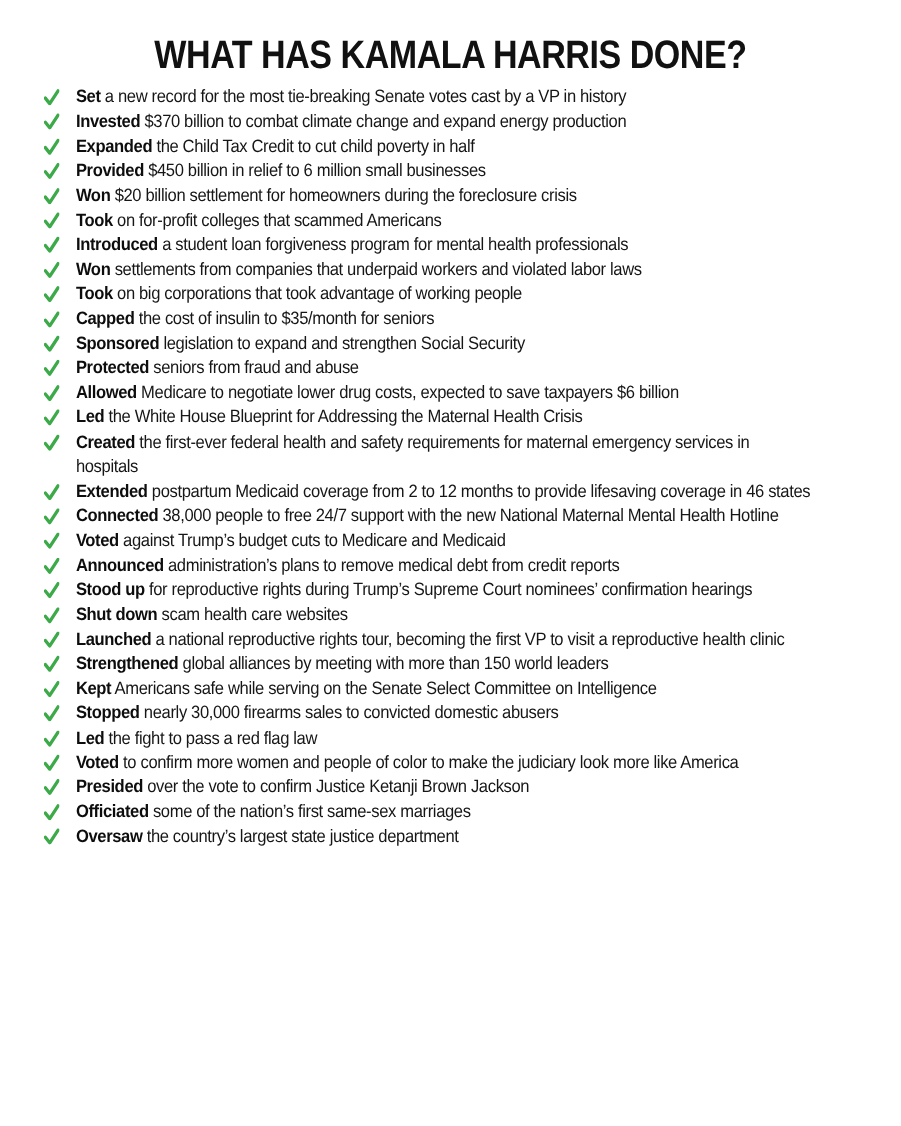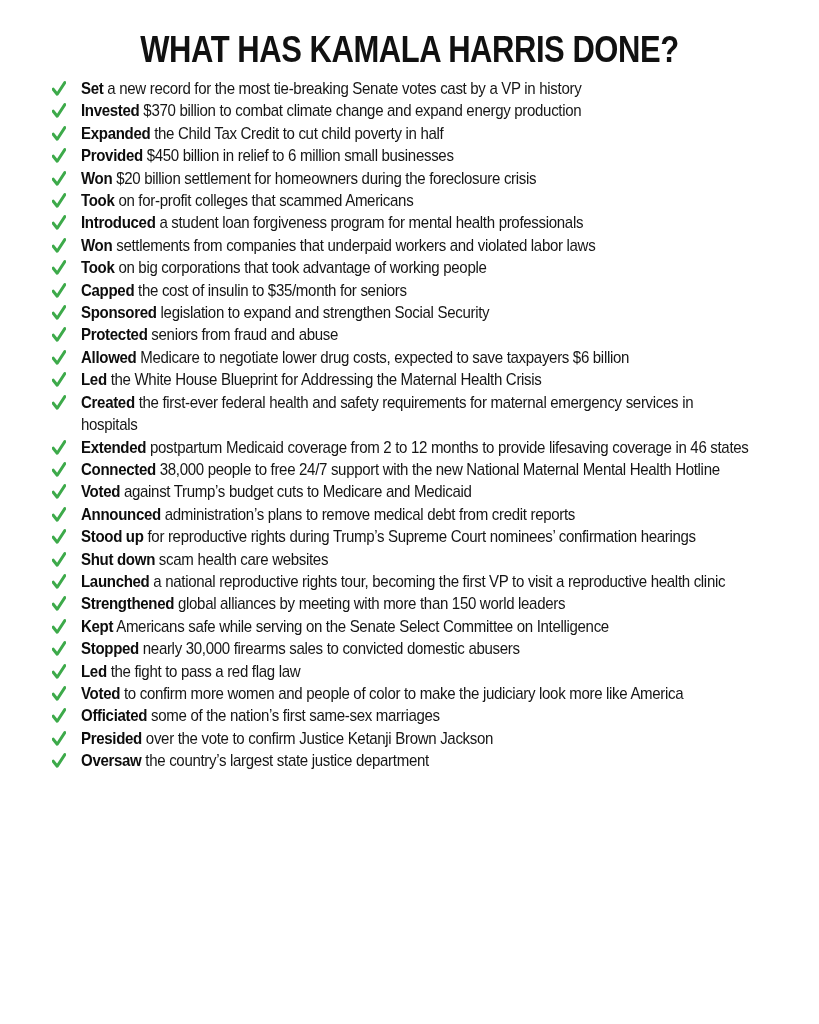--- a/index.html
+++ b/index.html
@@ -27,21 +27,21 @@
       letter-spacing: -0.5px;
       transform: scaleX(0.86);
       transform-origin: center;
       color: #111111;
       margin: 0;
       line-height: 40px;
     }
     .list {
       position: absolute;
       top: 77px;
-      left: 12px;
+      left: 0;
       width: 687px;
       margin: 0;
       padding: 0;
       list-style: none;
     }
     .item {
       position: relative;
       padding-left: 69px;
       padding-right: 30px;
       font-size: 16.2px;
@@ -345,31 +345,31 @@
       <span class="lead">Voted</span><span class="rest"> to confirm more women and people of color to make the judiciary look more like America</span>
     </span>
   </li>
     <li class="item">
     <span class="check">
       <svg width="14" height="15" viewBox="0 0 14 15">
         <path d="M1.2 8.2 L5.2 13.2 L12.8 1.6" fill="none" stroke-width="3" stroke-linecap="round" stroke-linejoin="round" class="check-path" stroke="#3DAA4A"></path>
       </svg>
     </span>
     <span class="text-wrap">
+      <span class="lead">Presided</span><span class="rest"> over the vote to confirm Justice Ketanji Brown Jackson</span>
+    </span>
+  </li>
+    <li class="item">
+    <span class="check">
+      <svg width="14" height="15" viewBox="0 0 14 15">
+        <path d="M1.2 8.2 L5.2 13.2 L12.8 1.6" fill="none" stroke-width="3" stroke-linecap="round" stroke-linejoin="round" class="check-path" stroke="#3DAA4A"></path>
+      </svg>
+    </span>
+    <span class="text-wrap">
       <span class="lead">Officiated</span><span class="rest"> some of the nation’s first same-sex marriages</span>
-    </span>
-  </li>
-    <li class="item">
-    <span class="check">
-      <svg width="14" height="15" viewBox="0 0 14 15">
-        <path d="M1.2 8.2 L5.2 13.2 L12.8 1.6" fill="none" stroke-width="3" stroke-linecap="round" stroke-linejoin="round" class="check-path" stroke="#3DAA4A"></path>
-      </svg>
-    </span>
-    <span class="text-wrap">
-      <span class="lead">Presided</span><span class="rest"> over the vote to confirm Justice Ketanji Brown Jackson</span>
     </span>
   </li>
     <li class="item">
     <span class="check">
       <svg width="14" height="15" viewBox="0 0 14 15">
         <path d="M1.2 8.2 L5.2 13.2 L12.8 1.6" fill="none" stroke-width="3" stroke-linecap="round" stroke-linejoin="round" class="check-path" stroke="#3DAA4A"></path>
       </svg>
     </span>
     <span class="text-wrap">
       <span class="lead">Oversaw</span><span class="rest"> the country’s largest state justice department</span>

